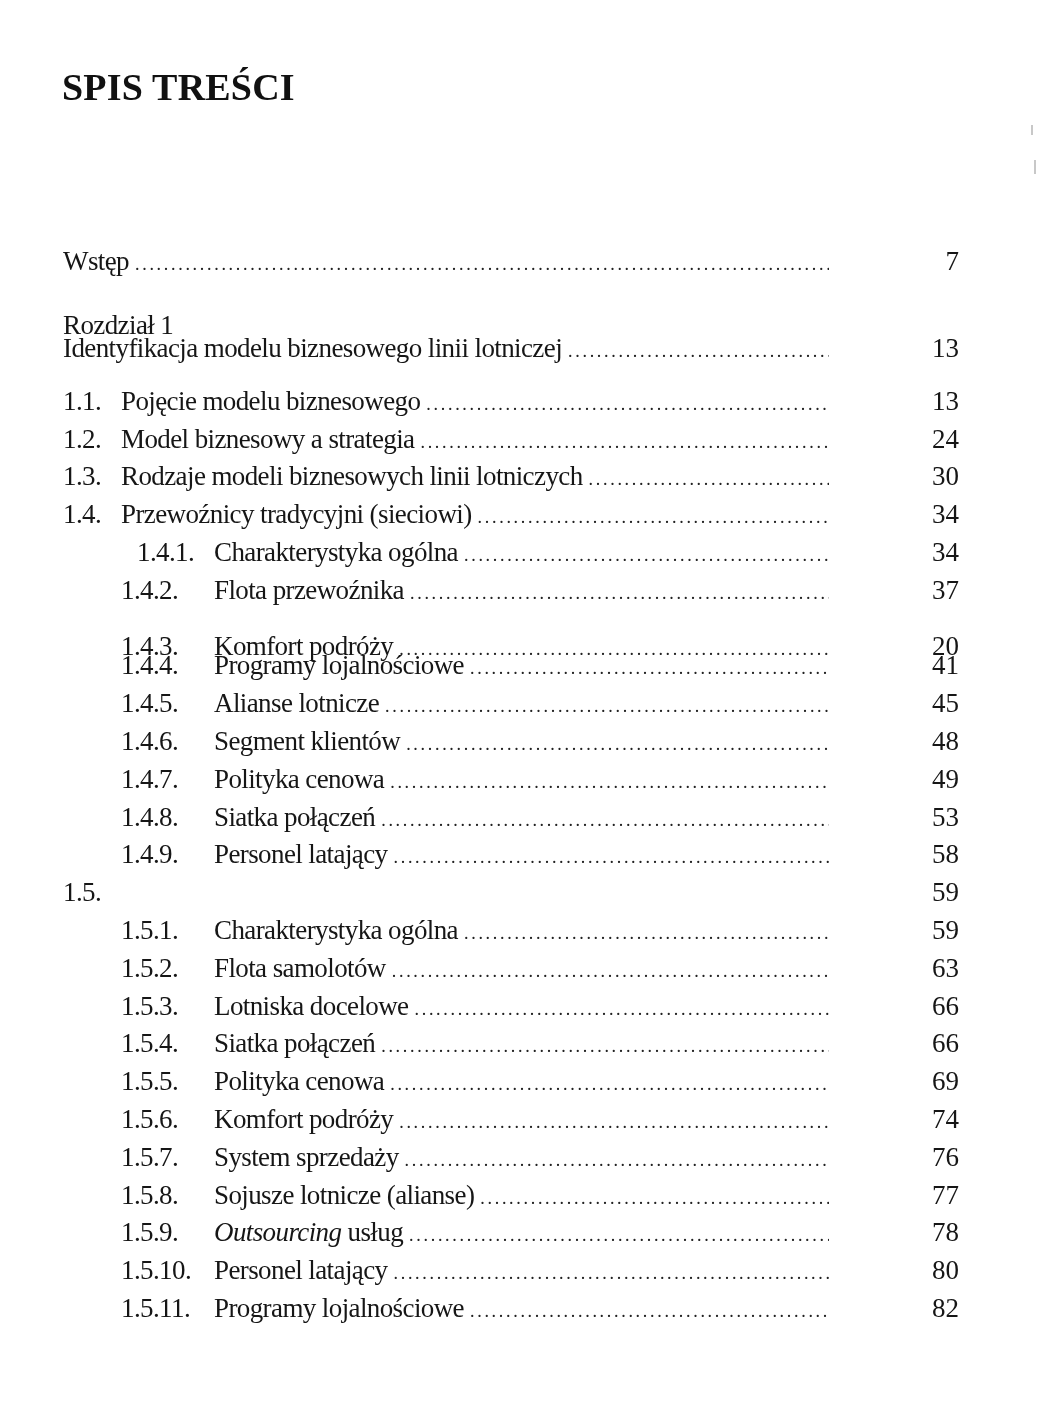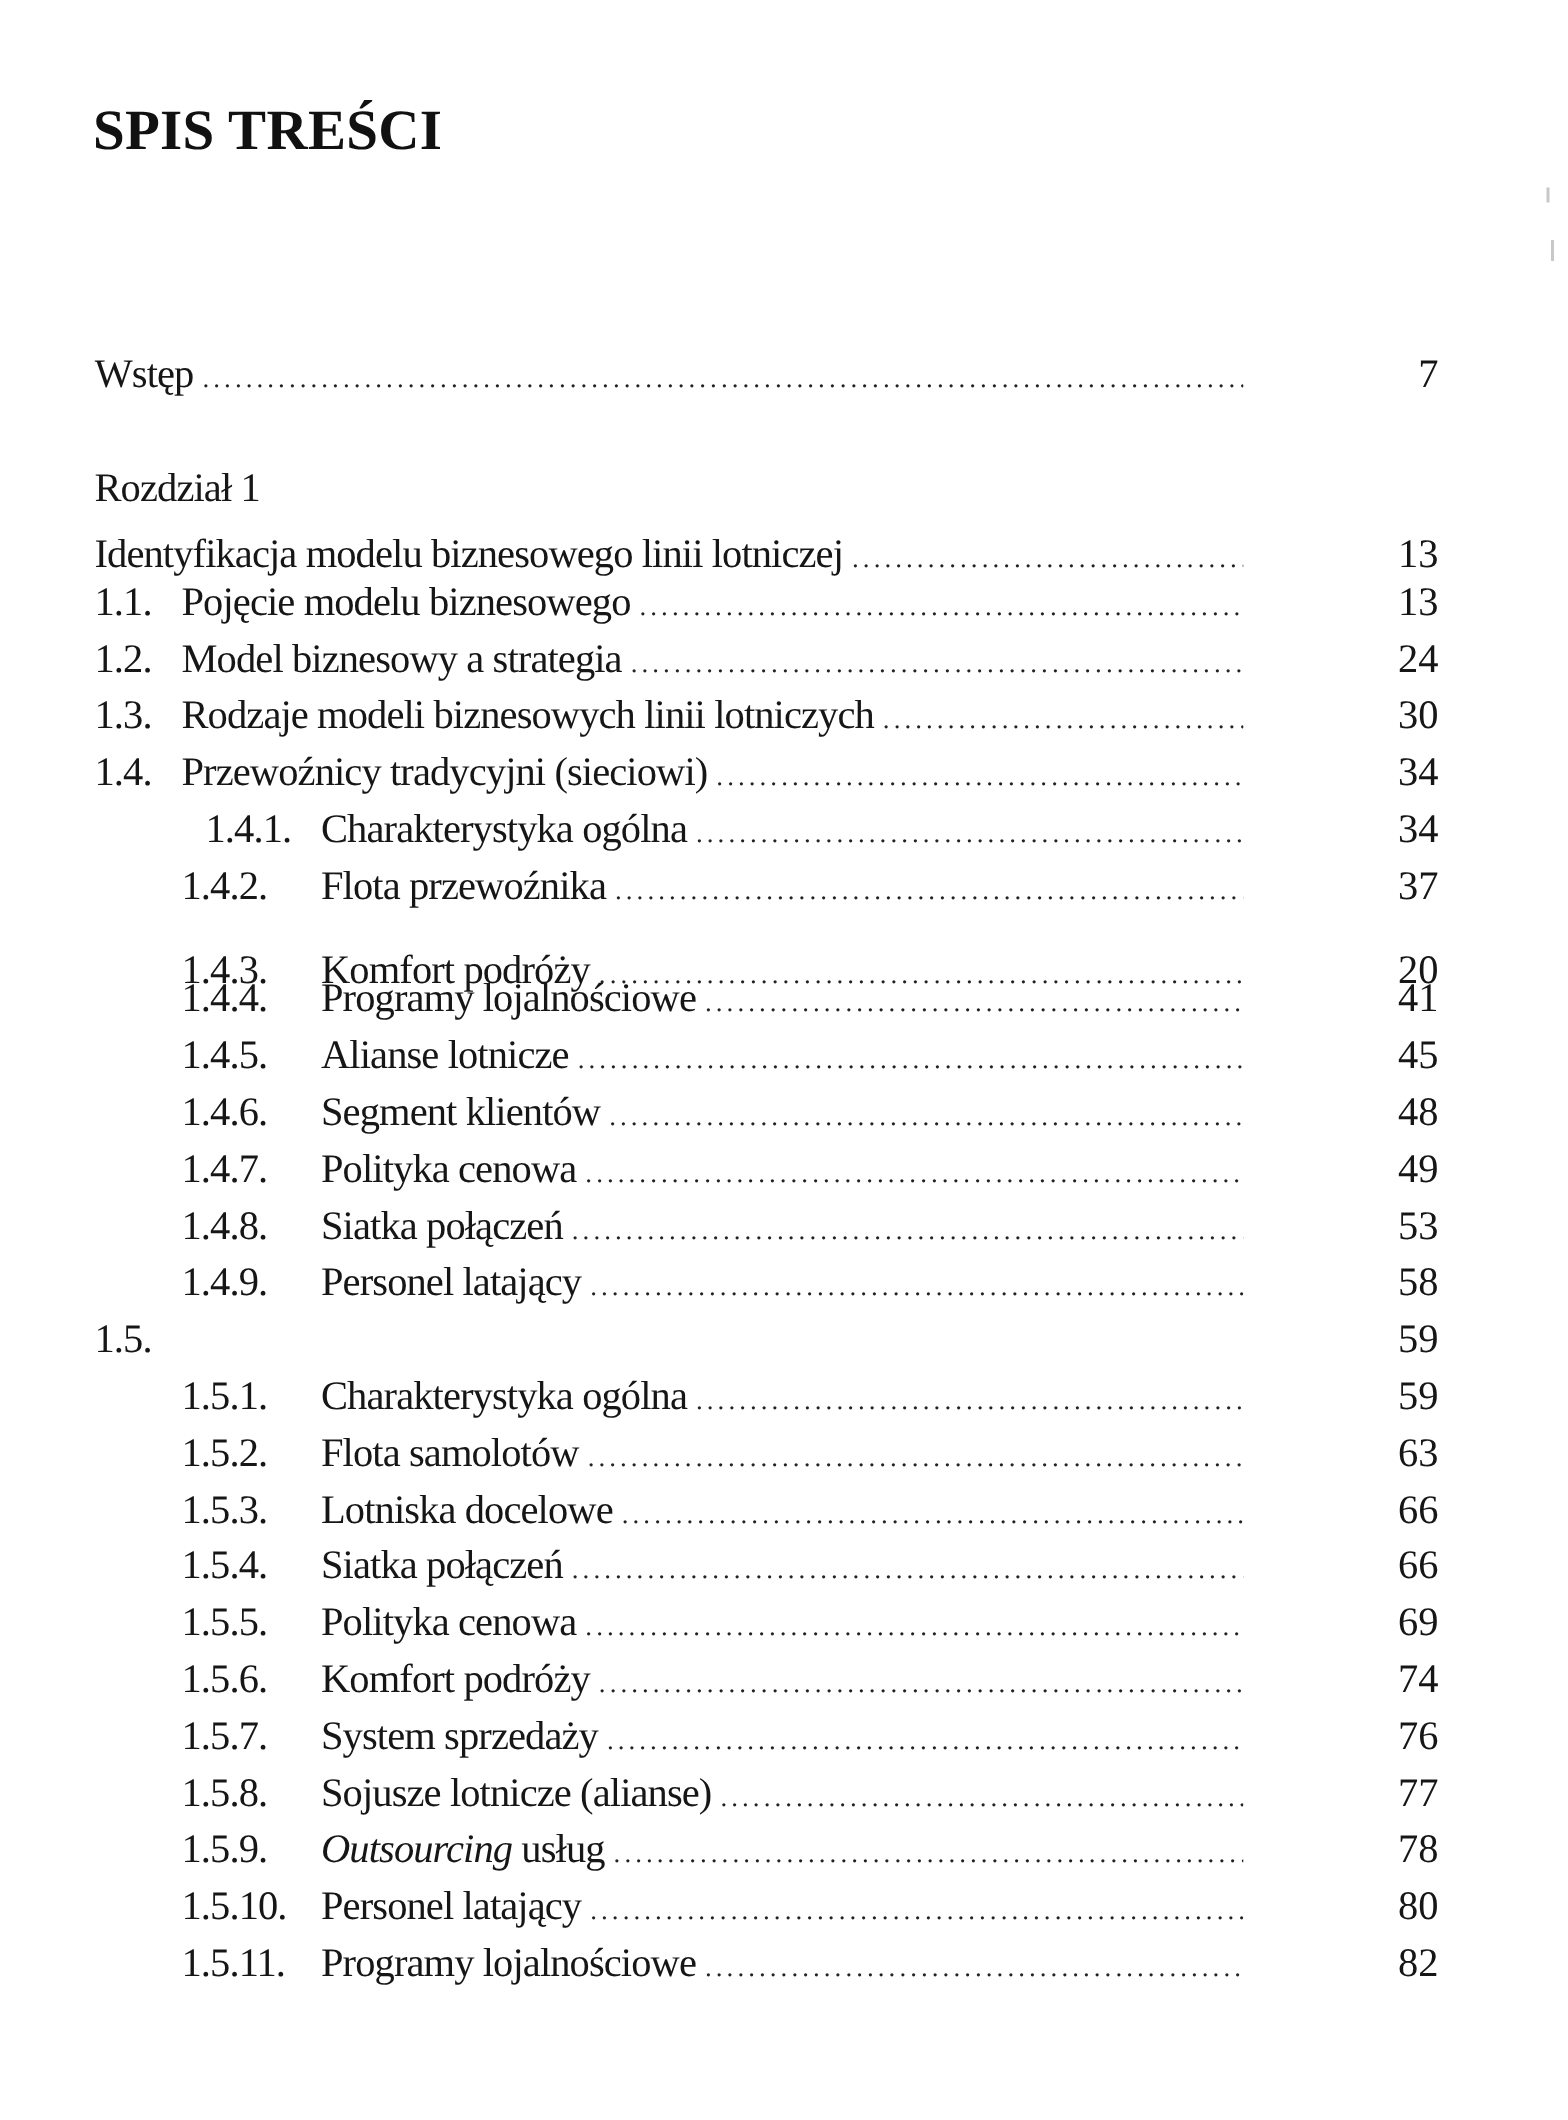--- a/index.html
+++ b/index.html
@@ -99,32 +99,32 @@
     background: #c8c8c8;
   }
 </style>
 </head>
 <body>
 
 <h1 class="page-title">SPIS TREŚCI</h1>
 
 <div class="toc">
 
-  <div class="toc-row" id="row-intro" style="top:0px;font-family:Liberation Serif, serif;">
+  <div class="toc-row" id="row-intro" style="top:12px;font-family:Liberation Serif, serif;">
     <div class="label-wrap" style="left:0;">
       <span class="label">Wstęp</span>
       <span class="leader"></span>
     </div>
     <span class="page">7</span>
   </div>
 
   <div class="chapter-heading" style="top:76px;">Rozdział 1</div>
 
   <div id="chapter-entries">
-      <div class="toc-row" style="top: 120px;">
+      <div class="toc-row" style="top: 99px;">
         <div class="label-wrap" style="left: 0px;">
           <span class="label">Identyfikacja modelu biznesowego linii lotniczej</span>
           <span class="leader"></span>
         </div>
         <span class="page">13</span>
       </div>
       <div class="toc-row" style="top: 151.8px;">
         <span class="num" style="left: 0px;">1.1.</span>
         <div class="label-wrap" style="left: 58px;">
           <span class="label">Pojęcie modelu biznesowego</span>

